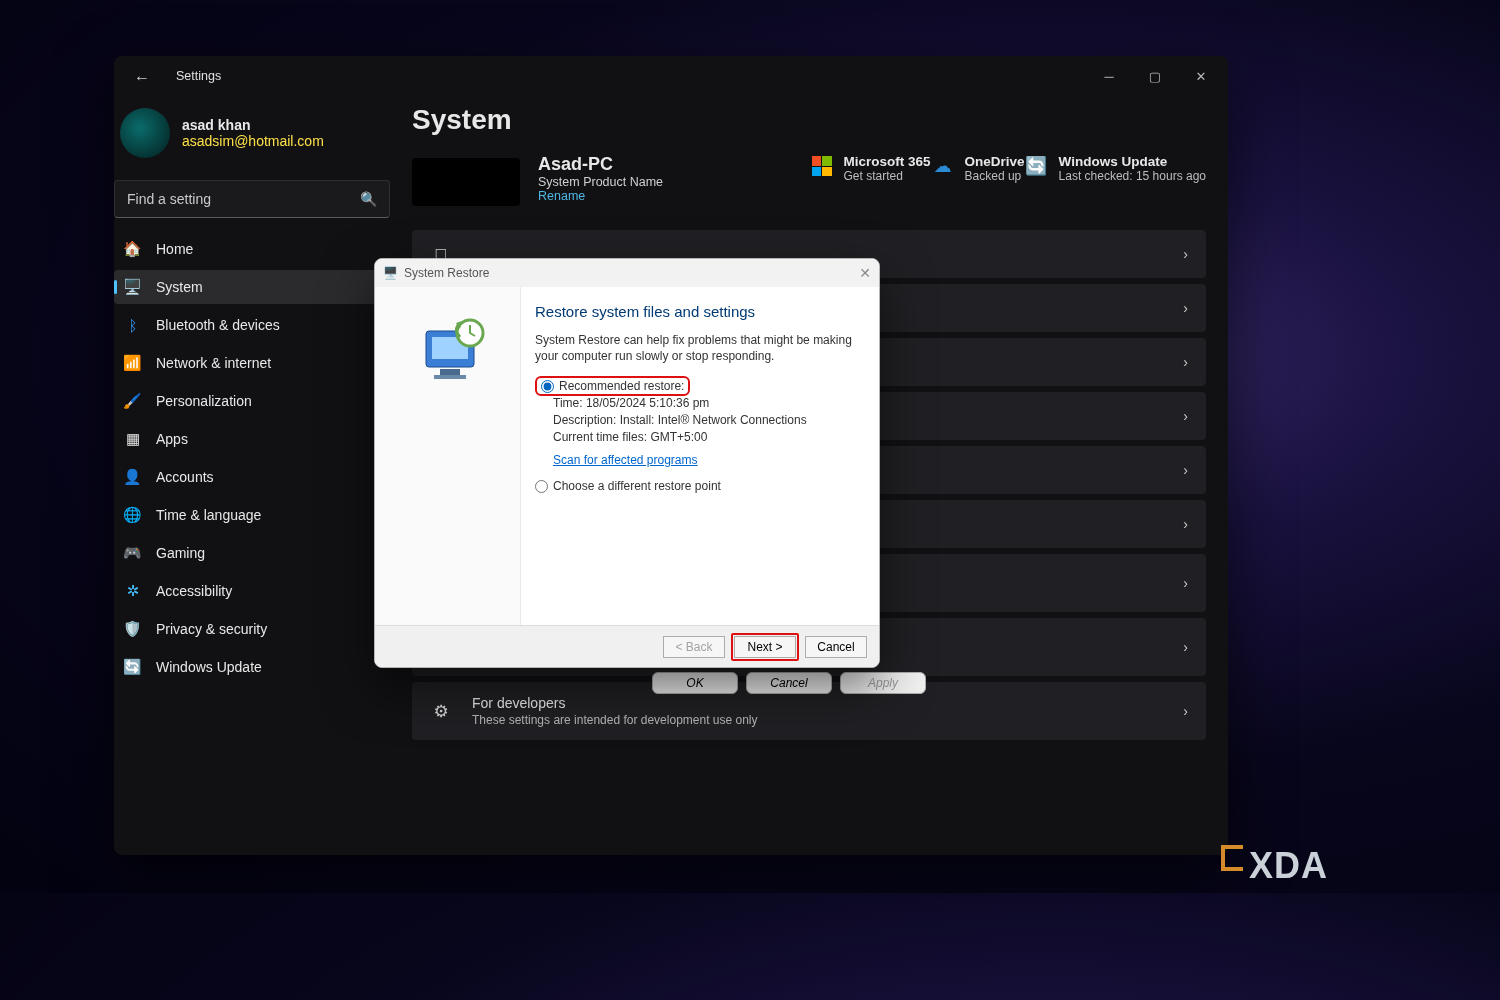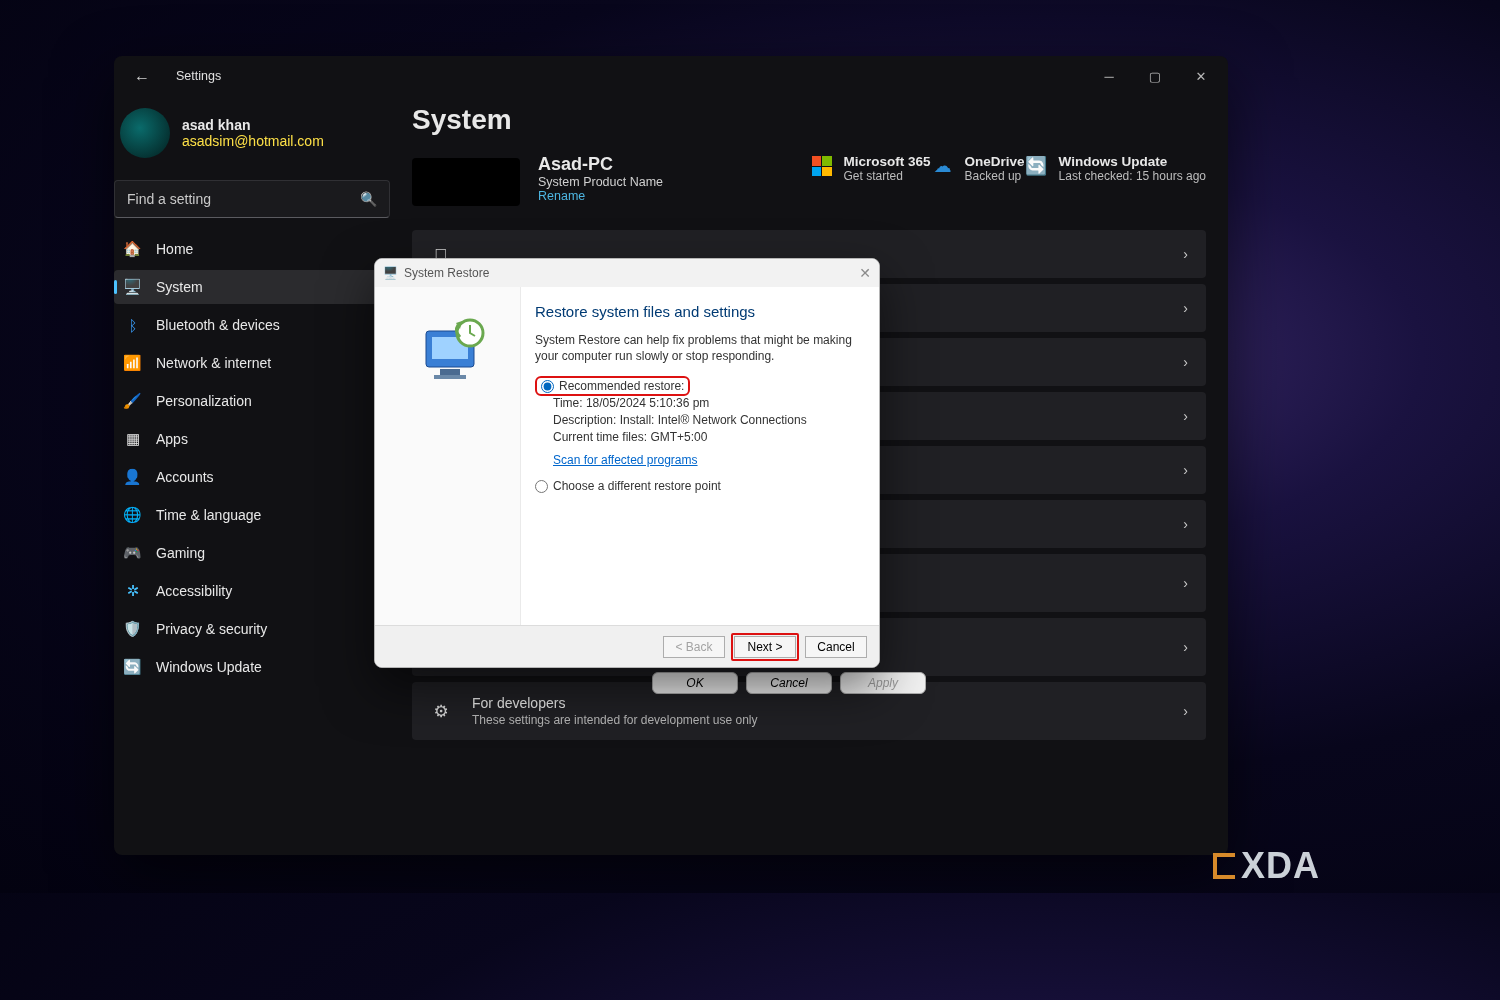--- a/index.html
+++ b/index.html
@@ -82,21 +82,21 @@
   .sr-hl { border: 2px solid #d11; border-radius: 6px; padding: 1px 4px; display: inline-flex; align-items: center; gap: 5px; }
   .sr-sub { margin: 4px 0 12px 18px; font-size: 12px; color: #333; line-height: 1.35; }
   .sr-kv { margin-left: 18px; margin-bottom: 3px; font-size: 12px; }
   .sr-link { color: #0066cc; text-decoration: underline; cursor: pointer; margin-left: 18px; display: inline-block; margin-top: 6px; }
   .sr-opt2 { margin-top: 12px; }
   .sr-foot { height: 42px; background: #f0f0f0; border-top: 1px solid #dcdcdc; display: flex; align-items: center; justify-content: flex-end; gap: 6px; padding: 8px 12px; }
   .sr-foot button { width: 62px; height: 22px; font-size: 12px; background: #f6f6f6; border: 1px solid #adadad; cursor: pointer; }
   .sr-foot button:disabled { color: #a3a3a3; cursor: default; }
   .sr-next-wrap { border: 2px solid #d11; border-radius: 2px; padding: 1px; }
 
-  .xda { position: absolute; right: 18px; bottom: 6px; font-size: 36px; font-weight: 700; color: #cbd1d8; letter-spacing: 1px; display:flex; align-items:center; gap:6px; }
+  .xda { position: absolute; right: 10px; bottom: 6px; font-size: 36px; font-weight: 700; color: #cbd1d8; letter-spacing: 1px; display:flex; gap:6px; }
   .xda-sq { width: 22px; height: 26px; border: 4px solid #d78a2a; border-right: none; }
 </style>
 </head>
 <body>
 
 <div class="settings-win">
   <div class="titlebar">
     <span class="back-arrow">←</span>
     <span class="app-title">Settings</span>
     <div class="win-ctrls">

